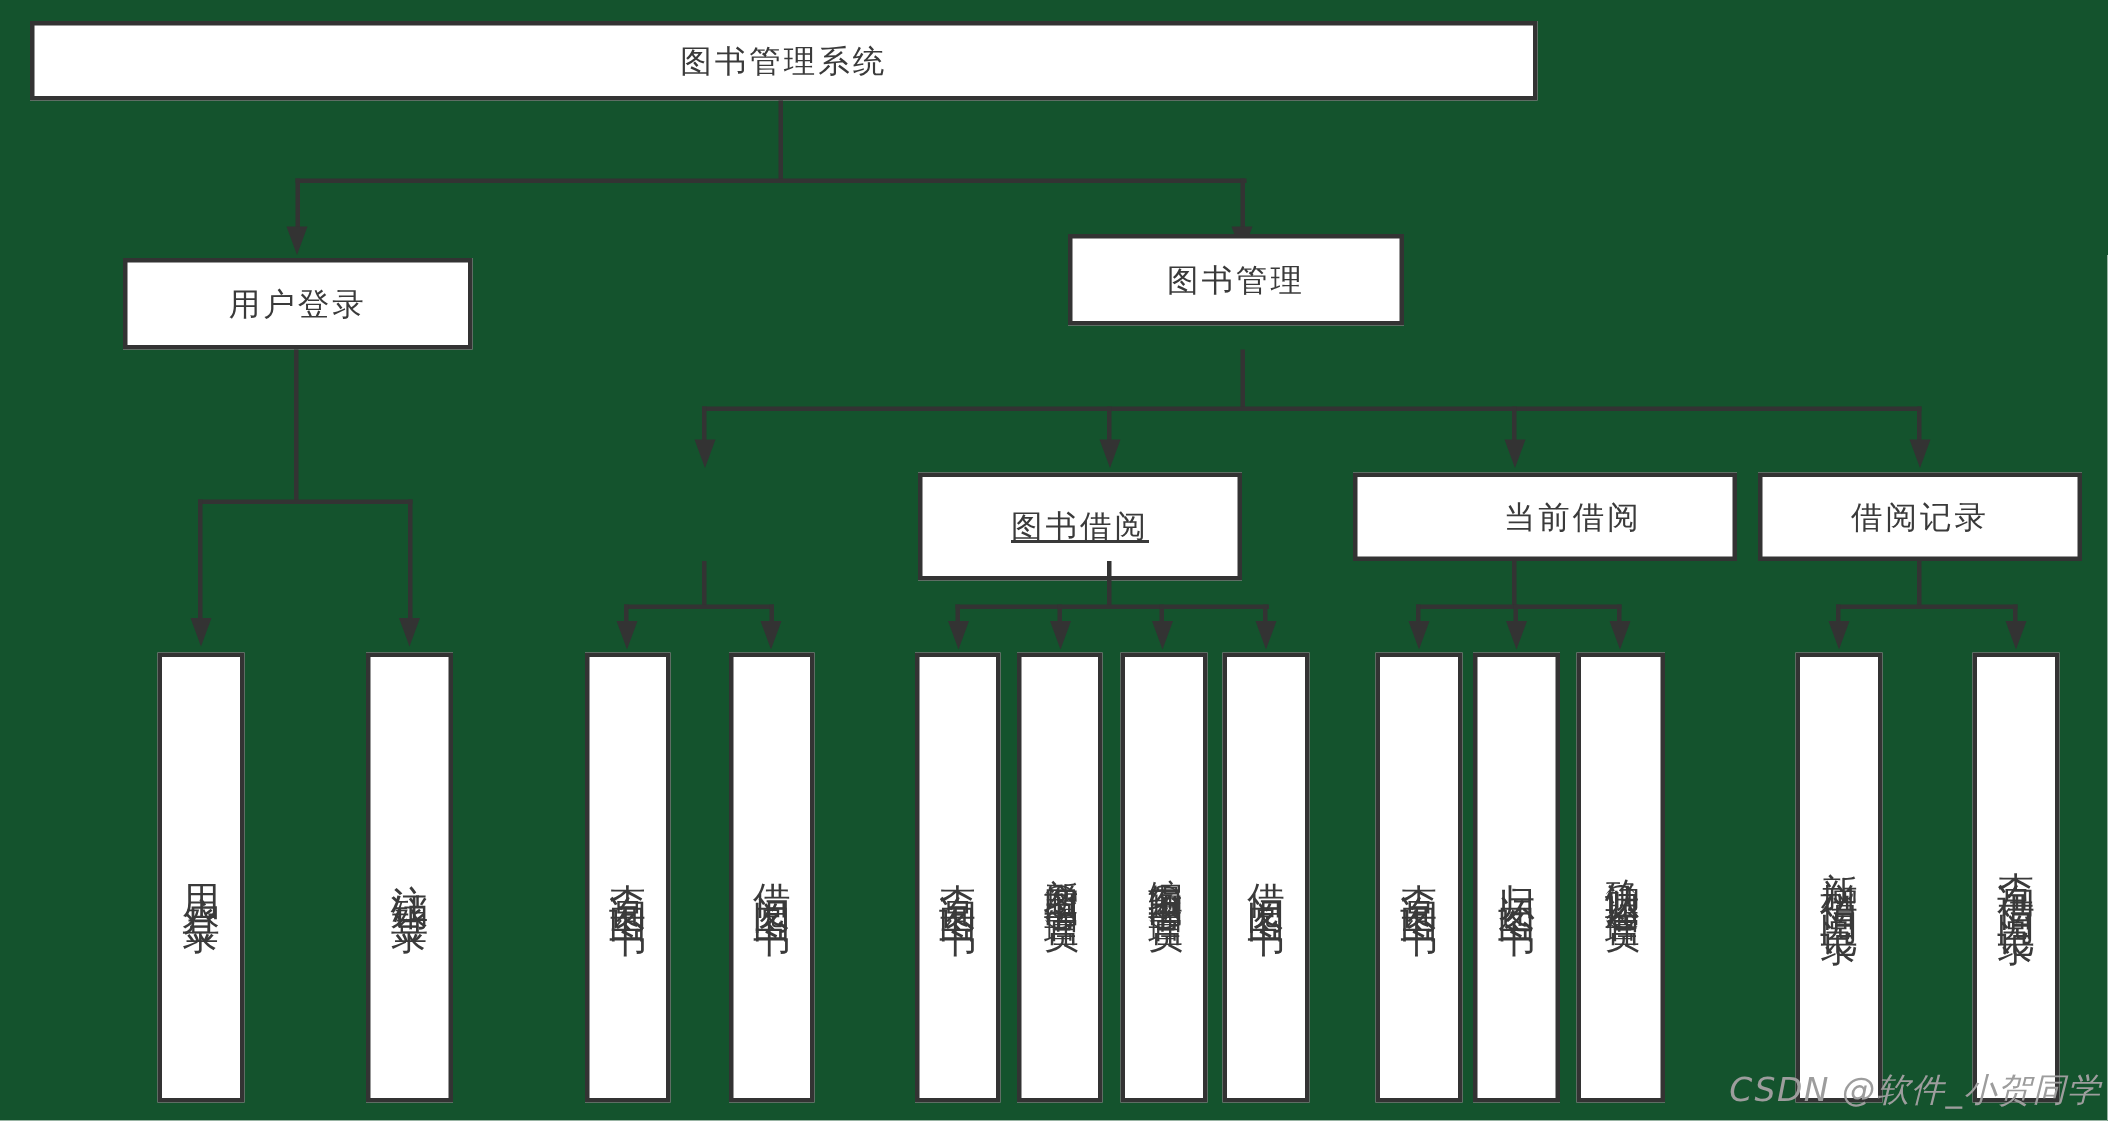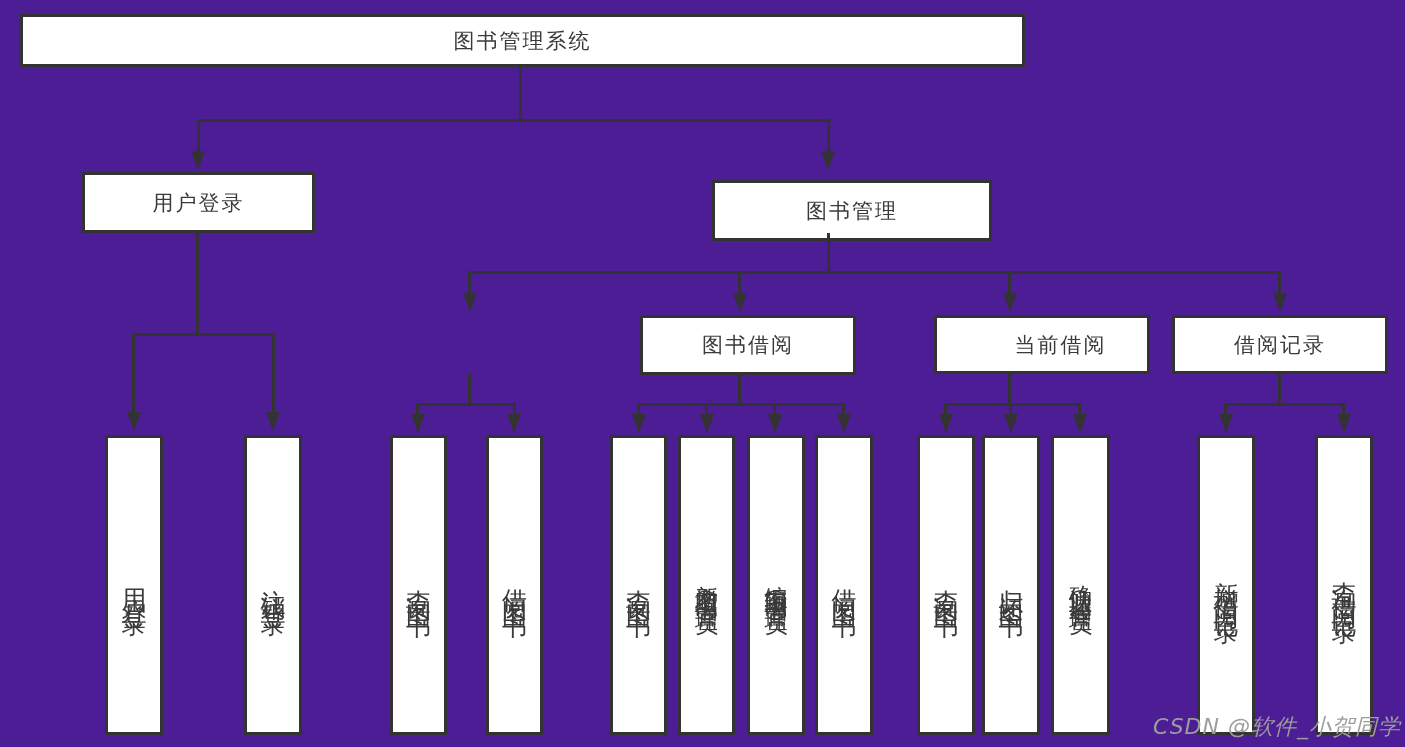--- a/index.html
+++ b/index.html
@@ -5,21 +5,21 @@
   html, body {
     margin: 0;
     padding: 0;
     background: #ffffff;
     font-family: "DejaVu Sans", sans-serif;
   }
   .canvas {
     position: relative;
     width: 1405px;
     height: 747px;
-    background: #4c1d95;
+    background: #14532d;
     overflow: hidden;
   }
   .box {
     position: absolute;
     box-sizing: border-box;
     background: #ffffff;
     border: 3px solid #333333;
     display: flex;
     align-items: center;
     justify-content: center;
@@ -70,42 +70,42 @@
   <div class="box" style="left:20px; top:14px; width:1005px; height:53px;">图书管理系统</div>
 
   <div class="vline" style="left:519px; top:67px; width:3px; height:54px;"></div>
   <div class="hline" style="left:197px; top:119px; width:634px; height:3px;"></div>
   <div class="vline" style="left:197px; top:119px; width:3px; height:34px;"></div>
   <div class="arrowhead" style="left:191px; top:151px;"></div>
   <div class="vline" style="left:827px; top:119px; width:3px; height:34px;"></div>
   <div class="arrowhead" style="left:821px; top:151px;"></div>
 
   <div class="box" style="left:82px; top:172px; width:233px; height:61px;">用户登录</div>
-  <div class="box" style="left:712px; top:180px; width:280px; height:61px;">图书管理</div>
+  <div class="box" style="left:712px; top:156px; width:224px; height:61px;">图书管理</div>
 
   <div class="vline" style="left:196px; top:233px; width:3px; height:103px;"></div>
   <div class="hline" style="left:132px; top:333px; width:143px; height:3px;"></div>
   <div class="vline" style="left:132px; top:333px; width:3px; height:80px;"></div>
   <div class="arrowhead" style="left:127px; top:412px;"></div>
   <div class="vline" style="left:272px; top:333px; width:3px; height:80px;"></div>
   <div class="arrowhead" style="left:266px; top:412px;"></div>
 
   <div class="vline" style="left:827px; top:233px; width:3px; height:41px;"></div>
   <div class="hline" style="left:468px; top:271px; width:813px; height:3px;"></div>
   <div class="vline" style="left:468px; top:271px; width:3px; height:23px;"></div>
   <div class="arrowhead" style="left:463px; top:293px;"></div>
   <div class="vline" style="left:738px; top:271px; width:3px; height:23px;"></div>
   <div class="arrowhead" style="left:733px; top:293px;"></div>
   <div class="vline" style="left:1008px; top:271px; width:3px; height:23px;"></div>
   <div class="arrowhead" style="left:1003px; top:293px;"></div>
   <div class="vline" style="left:1278px; top:271px; width:3px; height:23px;"></div>
   <div class="arrowhead" style="left:1273px; top:293px;"></div>
 
-  <div class="box" style="left:640px; top:315px; width:216px; height:60px;">图书借阅</div>
-  <div class="box" style="left:934px; top:315px; width:216px; height:59px;padding-left:37px;">当前借阅</div>
+  <div class="box" style="left:612px; top:315px; width:216px; height:72px;text-decoration:underline;">图书借阅</div>
+  <div class="box" style="left:902px; top:315px; width:256px; height:59px;padding-left:37px;">当前借阅</div>
   <div class="box" style="left:1172px; top:315px; width:216px; height:59px;">借阅记录</div>
 
   <div class="vline" style="left:468px; top:374px; width:3px; height:32px;"></div>
   <div class="hline" style="left:416px; top:403px; width:100px; height:3px;"></div>
   <div class="vline" style="left:416px; top:403px; width:3px; height:13px;"></div>
   <div class="arrowhead" style="left:411px; top:414px;"></div>
   <div class="vline" style="left:513px; top:403px; width:3px; height:13px;"></div>
   <div class="arrowhead" style="left:507px; top:414px;"></div>
 
   <div class="vline" style="left:738px; top:374px; width:3px; height:32px;"></div>

